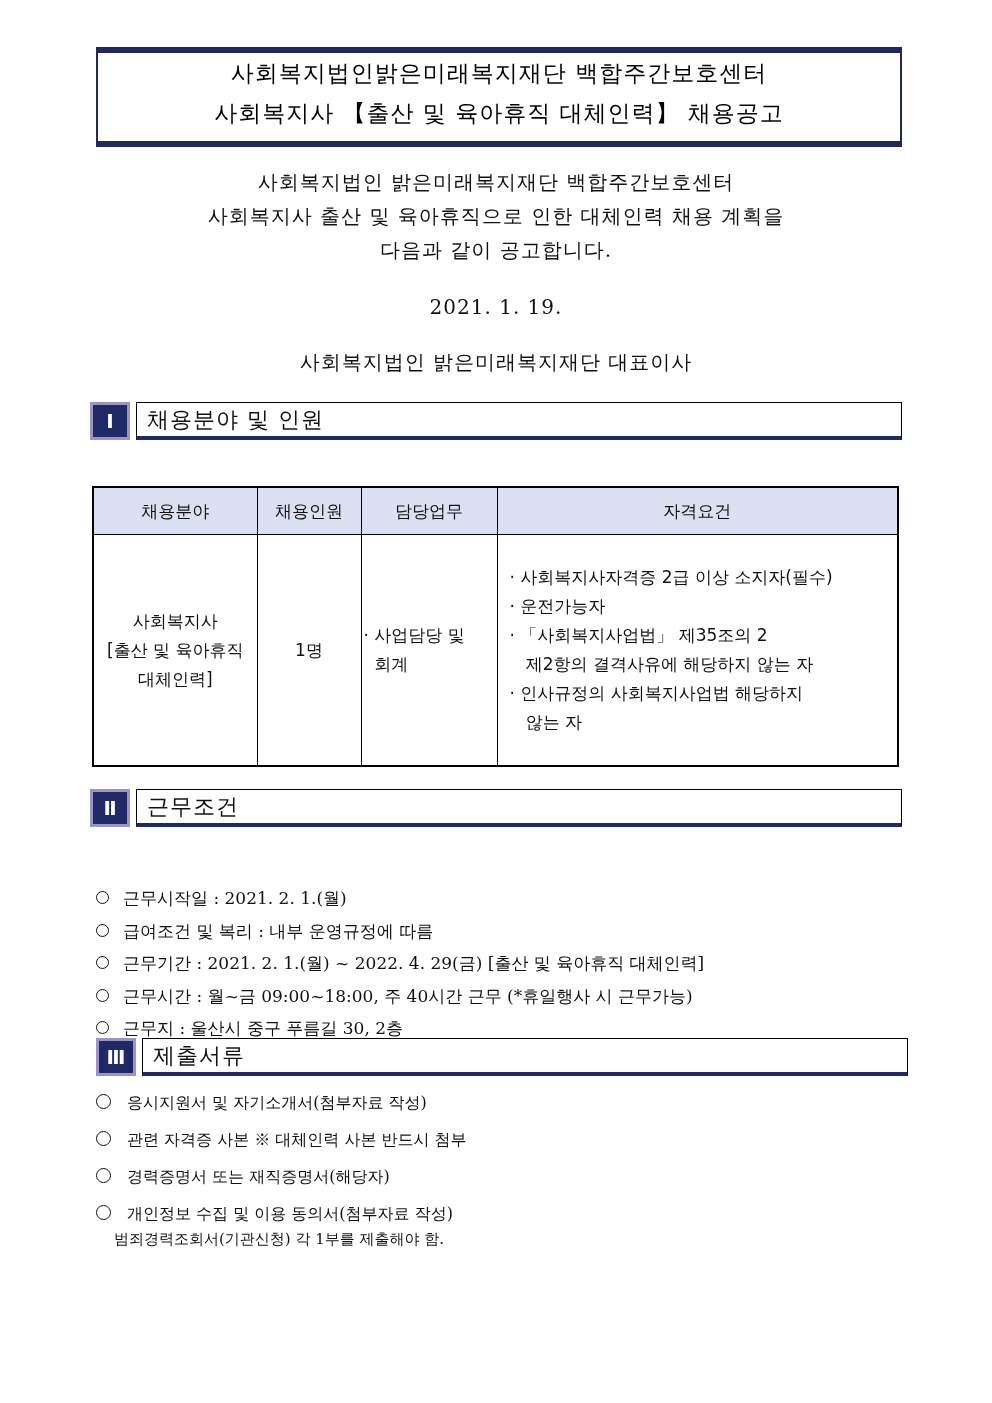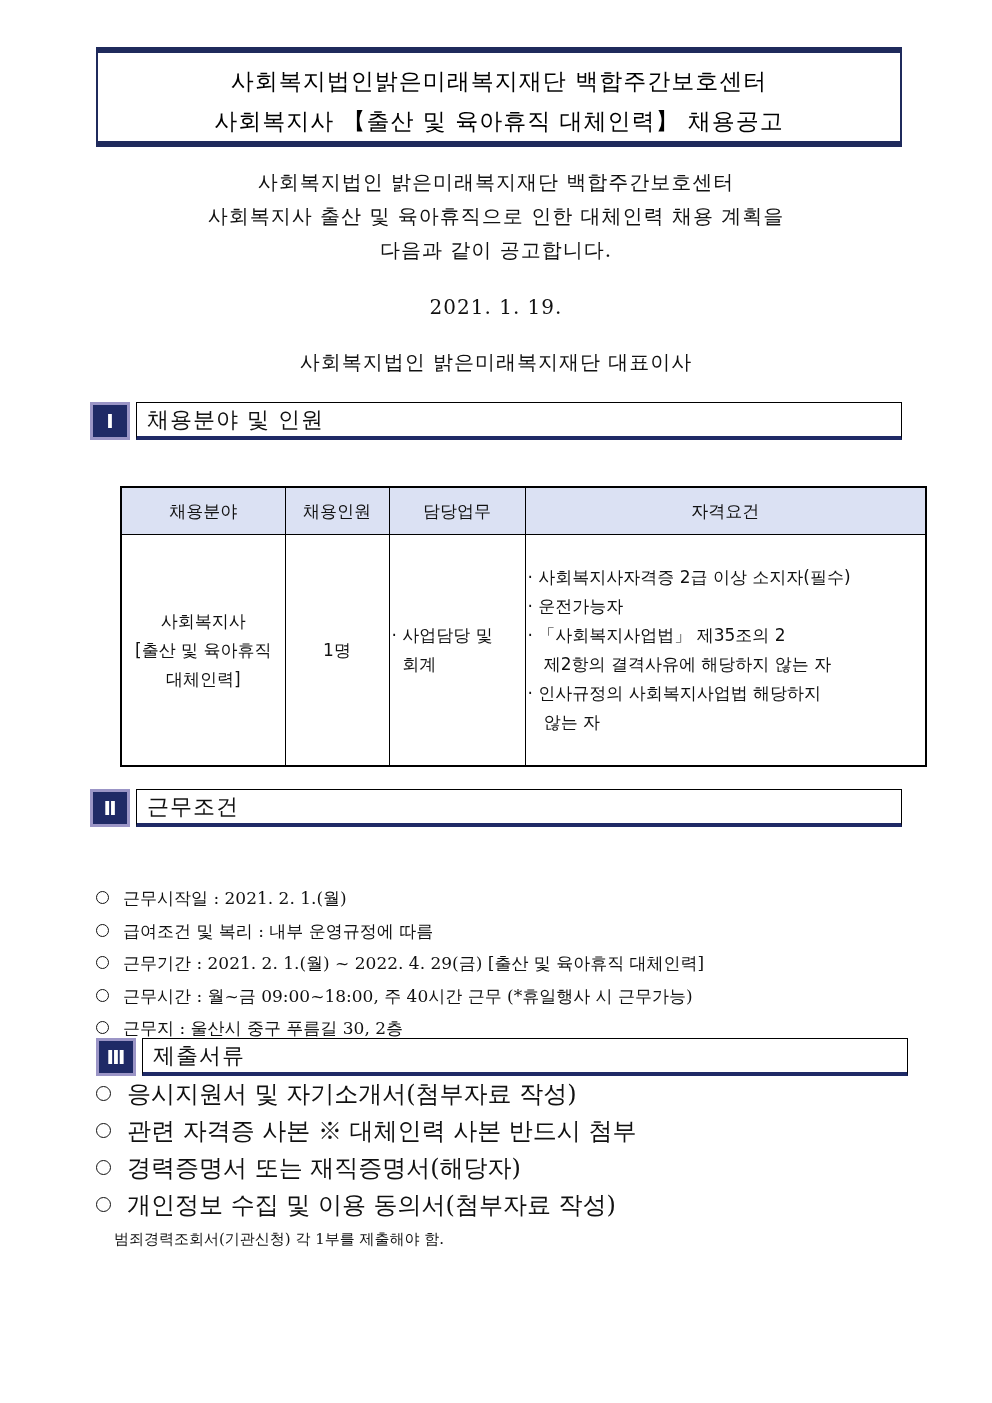--- a/index.html
+++ b/index.html
@@ -5,21 +5,21 @@
   html, body { margin: 0; padding: 0; background: #ffffff; }
   body { width: 992px; height: 1403px; position: relative; font-family: "DejaVu Sans", sans-serif; color: #111; }
   .abs { position: absolute; }
 
   
   .title-box {
     left: 96px; top: 47px; width: 806px; height: 100px;
     border-left: 2px solid #1f2a5c; border-right: 2px solid #1f2a5c;
     border-top: 6px solid #1f2a5c; border-bottom: 6px solid #1f2a5c;
     box-sizing: border-box;
-    display: flex; flex-direction: column; align-items: center; justify-content: flex-end;
+    display: flex; flex-direction: column; align-items: center; justify-content: flex-start;
   }
   .title-line { font-size: 23px; line-height: 40px; letter-spacing: 1px; color: #000; }
 
   .intro { left: 0; width: 992px; text-align: center; font-family: "DejaVu Serif", serif; font-size: 20px; color: #111; }
   .intro-line { height: 34px; line-height: 34px; letter-spacing: 1px; }
 
   
   .sec {
     height: 38px; display: flex; align-items: stretch;
   }
@@ -27,33 +27,33 @@
     width: 40px; height: 38px; background: #1f2a66; border: 3px solid #9b95c6; box-sizing: border-box;
     color: #fff; font-weight: bold; font-size: 20px; display: flex; align-items: center; justify-content: center;
     font-family: "DejaVu Sans", sans-serif;
   }
   .sec-title {
     flex: 1; border: 1px solid #000; border-bottom: 4px solid #1f2a66; margin-left: 6px; box-sizing: border-box;
     font-size: 22px; padding-left: 10px; display: flex; align-items: center; letter-spacing: 1px;
   }
 
   
-  table.recruit { position: absolute; left: 92px; top: 486px; width: 807px; border-collapse: collapse; border: 2px solid #000; margin-left: 28px; }
+  table.recruit { position: absolute; left: 92px; top: 486px; width: 807px; border-collapse: collapse; border: 2px solid #000; }
   table.recruit th { background: #dbe1f3; height: 44px; font-weight: normal; font-size: 17px; border: 1px solid #000; }
   table.recruit td { border: 1px solid #000; font-size: 17px; height: 228px; vertical-align: middle; line-height: 29px; }
   .c-center { text-align: center; }
   .duty { padding-left: 2px; }
-  .req { padding-left: 2px; }
+  .req { padding-left: 12px; }
   .req-line { white-space: pre; }
 
   .list { font-family: "DejaVu Serif", serif; font-size: 17px; color: #111; }
   .list-item { height: 32.5px; line-height: 32.5px; white-space: nowrap; }
   .bullet { display: inline-block; width: 11px; height: 11px; border: 1.5px solid #111; border-radius: 50%; margin-right: 14px; vertical-align: middle; position: relative; top: -2px; }
 
-  .list2 { font-family: "DejaVu Serif", serif; font-size: 24px; color: #111; }
+  .list2 { font-family: "DejaVu Serif", serif; font-size: 16px; color: #111; margin-top: 8px; }
   .list2 .list-item { height: 37px; line-height: 37px; }
   .list2 .bullet { width: 13px; height: 13px; margin-right: 16px; }
 
   .note { font-family: "DejaVu Serif", serif; font-size: 15px; line-height: 26px; color: #111; }
 </style>
 </head>
 <body>
 
 <div class="abs title-box">
   <div class="title-line">사회복지법인밝은미래복지재단 백합주간보호센터</div>

